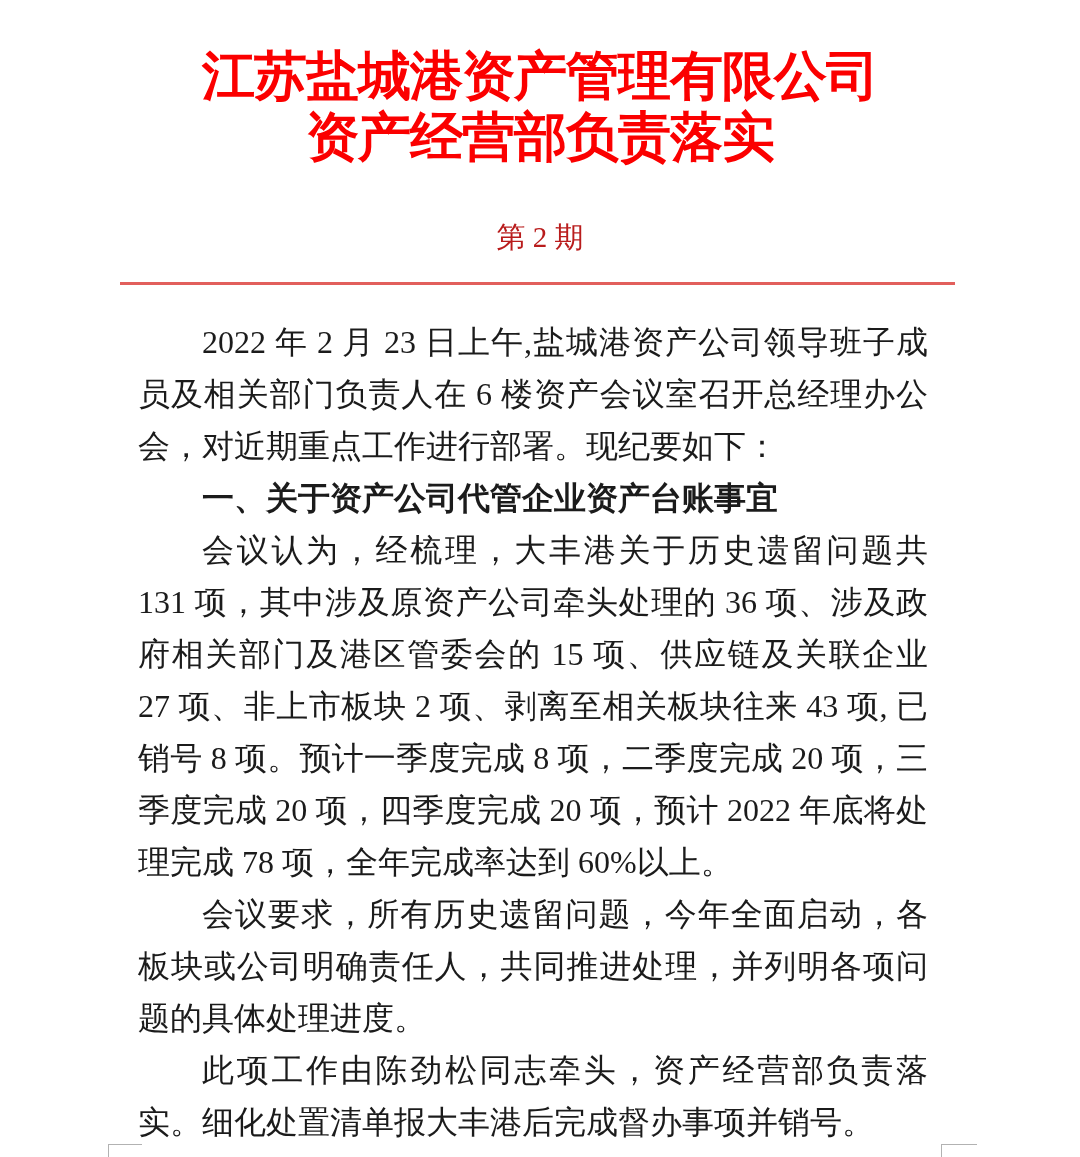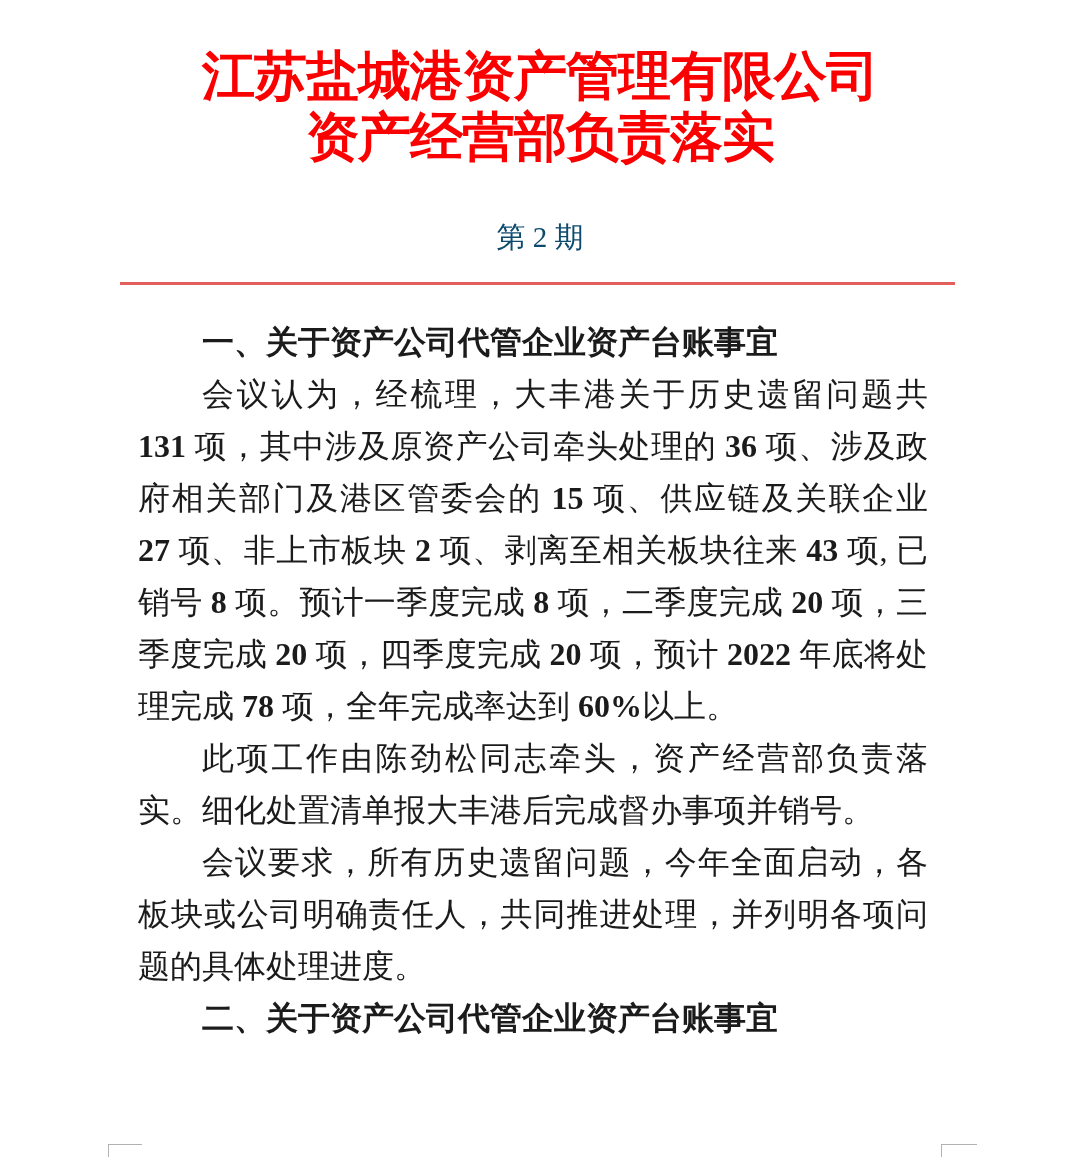--- a/index.html
+++ b/index.html
@@ -19,39 +19,39 @@
     font-weight: bold;
     font-size: 53px;
     line-height: 61px;
     letter-spacing: -1px;
   }
   .issue-line {
     margin-top: 52px;
     text-align: center;
     font-size: 29px;
     line-height: 34px;
-    color: #0c4a6e;
+    color: #b91c1c;
   }
   .divider {
     margin: 28px 0 0 120px;
     width: 835px;
     height: 3px;
     background: #e25f5c;
     border: none;
   }
   .doc-body {
     margin: 31px 152px 0 138px;
     font-size: 32px;
     line-height: 52px;
     text-align: justify;
     color: #1b1b1b;
   }
   .doc-body p { margin: 0; text-indent: 2em; }
   .doc-body p.heading { font-weight: bold; }
-  .doc-body strong { font-weight: bold; }
+  .doc-body strong { font-weight: normal; }
 
   .corner-mark {
     position: absolute;
     height: 14px;
     border-top: 1px solid #b2b2b2;
     border-left: 1px solid #b2b2b2;
   }
   #corner-left  { left: 108px; top: 1144px; width: 33px; }
   #corner-right { left: 941px; top: 1144px; width: 35px; }
 </style>
@@ -63,23 +63,24 @@
   <div class="title-block">
     <div>江苏盐城港资产管理有限公司</div>
     <div>资产经营部负责落实</div>
   </div>
 
   <div class="issue-line">第 2 期</div>
 
   <hr class="divider">
 
   <div class="doc-body">
+      <p>2022 年 2 月 23 日上午,盐城港资产公司领导班子成员及相关部门负责人在 6 楼资产会议室召开总经理办公会，对近期重点工作进行部署。现纪要如下：</p>
       <p class="heading">一、关于资产公司代管企业资产台账事宜</p>
       <p>会议认为，经梳理，大丰港关于历史遗留问题共 <strong>131</strong> 项，其中涉及原资产公司牵头处理的 <strong>36</strong> 项、涉及政府相关部门及港区管委会的 <strong>15</strong> 项、供应链及关联企业 <strong>27</strong> 项、非上市板块 <strong>2</strong> 项、剥离至相关板块往来 <strong>43</strong> 项, 已销号 <strong>8</strong> 项。预计一季度完成 <strong>8</strong> 项，二季度完成 <strong>20</strong> 项，三季度完成 <strong>20</strong> 项，四季度完成 <strong>20</strong> 项，预计 <strong>2022</strong> 年底将处理完成 <strong>78</strong> 项，全年完成率达到 <strong>60%</strong>以上。</p>
+      <p>会议要求，所有历史遗留问题，今年全面启动，各板块或公司明确责任人，共同推进处理，并列明各项问题的具体处理进度。</p>
       <p>此项工作由陈劲松同志牵头，资产经营部负责落实。细化处置清单报大丰港后完成督办事项并销号。</p>
-      <p>会议要求，所有历史遗留问题，今年全面启动，各板块或公司明确责任人，共同推进处理，并列明各项问题的具体处理进度。</p>
       <p class="heading">二、关于资产公司代管企业资产台账事宜</p>
     </div>
 
   <div class="corner-mark" id="corner-left"></div>
   <div class="corner-mark" id="corner-right"></div>
 
 </div>
 
 </body></html>

